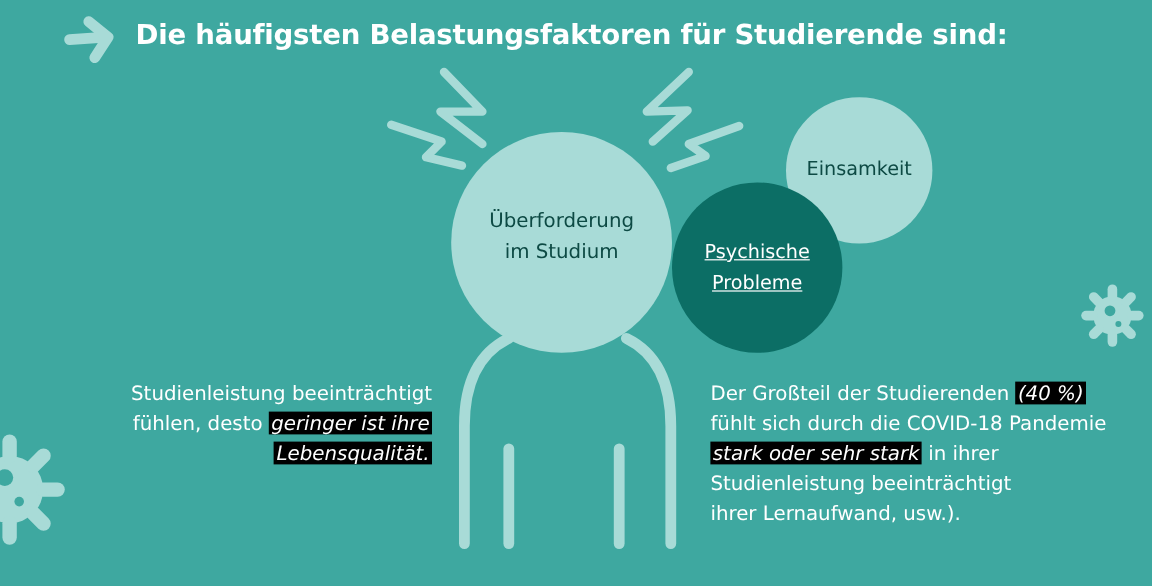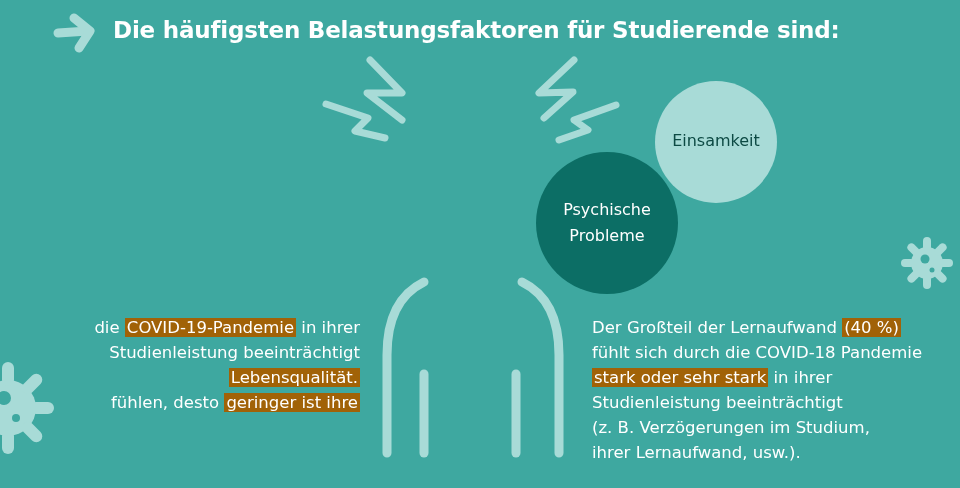--- a/index.html
+++ b/index.html
@@ -25,21 +25,21 @@
   .circle.dark { background: #0c6e65; color: #ffffff; }
   .circle span { display: block; white-space: pre-line; font-size: 16px; }
   .text-left {
     position: absolute; right: 600px; top: 315px; width: 320px;
     text-align: right; color: #ffffff; font-size: 16.5px; line-height: 25px;
   }
   .text-right {
     position: absolute; left: 592px; top: 315px; width: 360px;
     text-align: left; color: #ffffff; font-size: 16.5px; line-height: 25px;
   }
-  .hl { background: #a16207; padding: 0 2px; }
+  .hl { background: #000000; padding: 0 2px; font-style: italic; }
   .line { display: block; white-space: nowrap; }
 </style>
 </head>
 <body>
 
 <div class="stage">
 
   <svg class="deco" width="960" height="488" viewBox="0 0 960 488">
 
     <g stroke="#a8dbd7" stroke-width="9" stroke-linecap="round" stroke-linejoin="round" fill="none">
@@ -97,35 +97,37 @@
   </svg>
 
   <div class="title">Die häufigsten Belastungsfaktoren für Studierende sind:</div>
 
 
   <div class="circle light" style="left:655px; top:81px; width:122px; height:122px;text-align:right;">
     <span style="font-size:16px; margin-top:-2px;">Einsamkeit</span>
   </div>
 
 
-  <div class="circle dark" style="left:536px; top:152px; width:142px; height:142px;">
+  <div class="circle dark" style="left:560px; top:152px; width:142px; height:142px;text-decoration:underline;">
     <span style="font-size:16px; line-height:26px;">Psychische
 Probleme</span>
   </div>
 
+  <div class="circle light" style="left:376px; top:110px; width:184px; height:184px;">
+    <span style="font-size:16.5px; line-height:26px; margin-top:-10px;">Überforderung
+im Studium</span>
+  </div>
 
   <div class="text-left">
-    <span class="line"><span>die </span><span class="hl">COVID-19-Pandemie</span><span> in ihrer</span></span>
     <span class="line">Studienleistung beeinträchtigt</span>
+    <span class="line"><span>fühlen, desto </span><span class="hl">geringer ist ihre</span></span>
     <span class="line"><span class="hl">Lebensqualität.</span></span>
-    <span class="line"><span>fühlen, desto </span><span class="hl">geringer ist ihre</span></span>
   </div>
 
   <div class="text-right">
-    <span class="line"><span>Der Großteil der Lernaufwand </span><span class="hl">(40 %)</span></span>
+    <span class="line"><span>Der Großteil der Studierenden </span><span class="hl">(40 %)</span></span>
     <span class="line">fühlt sich durch die COVID-18 Pandemie</span>
     <span class="line"><span class="hl">stark oder sehr stark</span><span> in ihrer</span></span>
     <span class="line">Studienleistung beeinträchtigt</span>
-    <span class="line">(z. B. Verzögerungen im Studium,</span>
     <span class="line">ihrer Lernaufwand, usw.).</span>
   </div>
 
 </div>
 
 </body></html>

